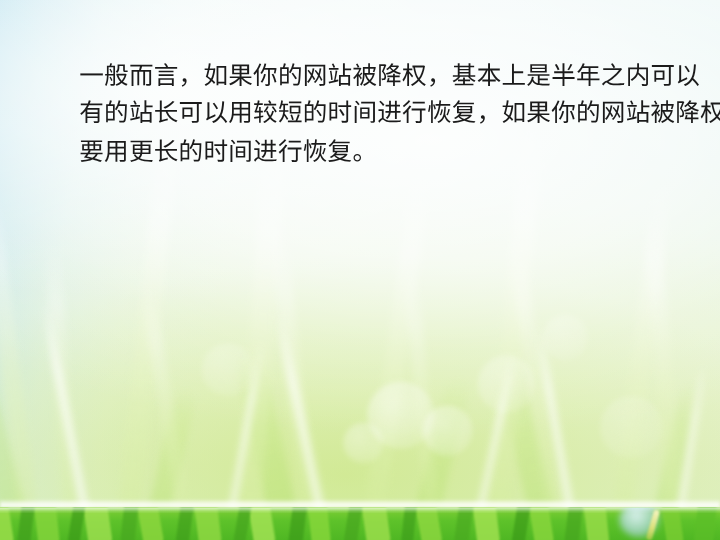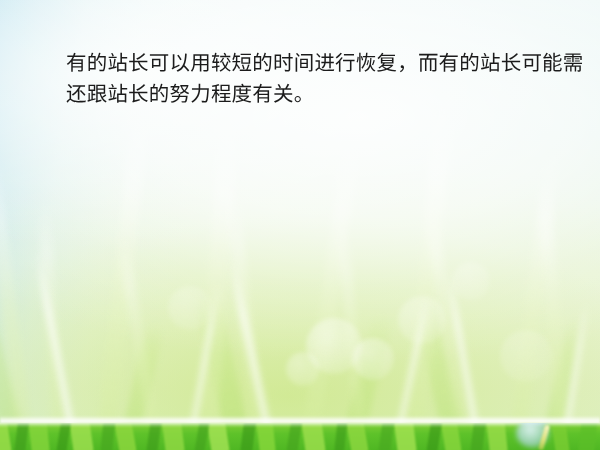--- a/index.html
+++ b/index.html
@@ -283,17 +283,18 @@
       <div class="vblade" style="left: 56px; width: 10px; background: rgb(55, 150, 22); opacity: 0.62; transform: rotate(9deg); filter: blur(1.1px); border-radius: 4px;"></div>
       <div class="vblade" style="left: 32px; width: 18px; background: rgb(134, 214, 60); opacity: 0.8; transform: rotate(-6deg); filter: blur(1.1px); border-radius: 4px;"></div>
       <div class="vblade" style="left: 14px; width: 11px; background: rgb(63, 158, 28); opacity: 0.7; transform: rotate(7deg); filter: blur(1.1px); border-radius: 4px;"></div>
       <div class="vblade" style="left: -4px; width: 16px; background: rgb(154, 222, 74); opacity: 0.85; transform: rotate(-9deg); filter: blur(1.1px); border-radius: 4px;"></div>
     <div class="hilite"></div>
     <div id="grass-bokeh-blue"></div>
     <div id="grass-stem-yellow"></div>
   </div>
 
   <div id="text-block">
-    <div class="text-line">有的站长可以用较短的时间进行恢复，而有的站长可能需</div>
-    <div class="text-line">还跟站长的努力程度有关。</div>
+    <div class="text-line">一般而言，如果你的网站被降权，基本上是半年之内可以</div>
+    <div class="text-line">有的站长可以用较短的时间进行恢复，如果你的网站被降权</div>
+    <div class="text-line">要用更长的时间进行恢复。</div>
   </div>
 
 </div>
 
 </body></html>

